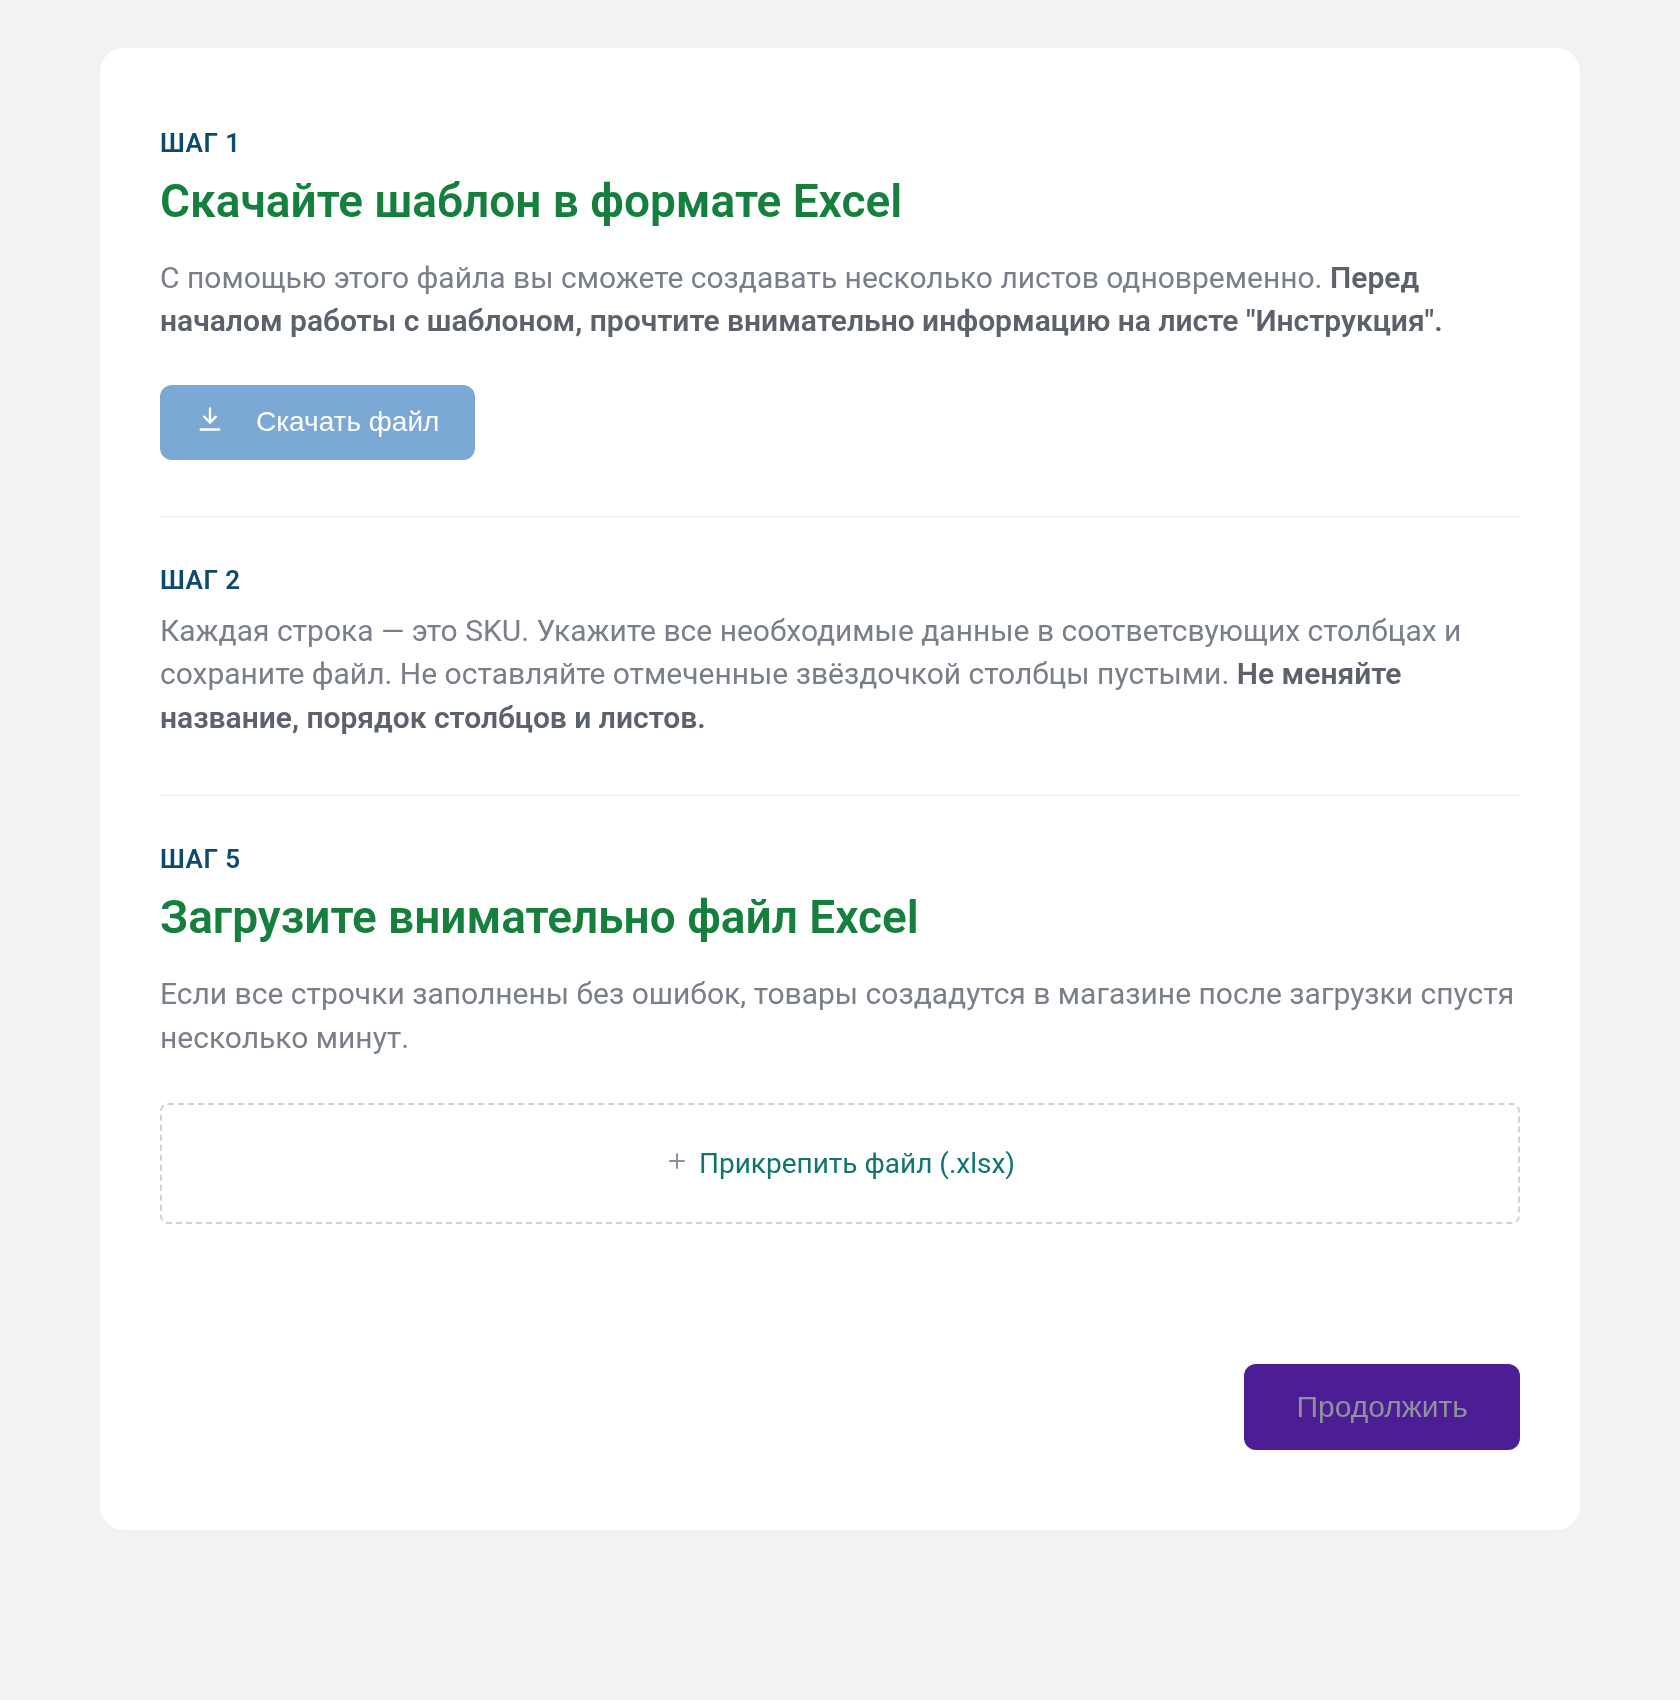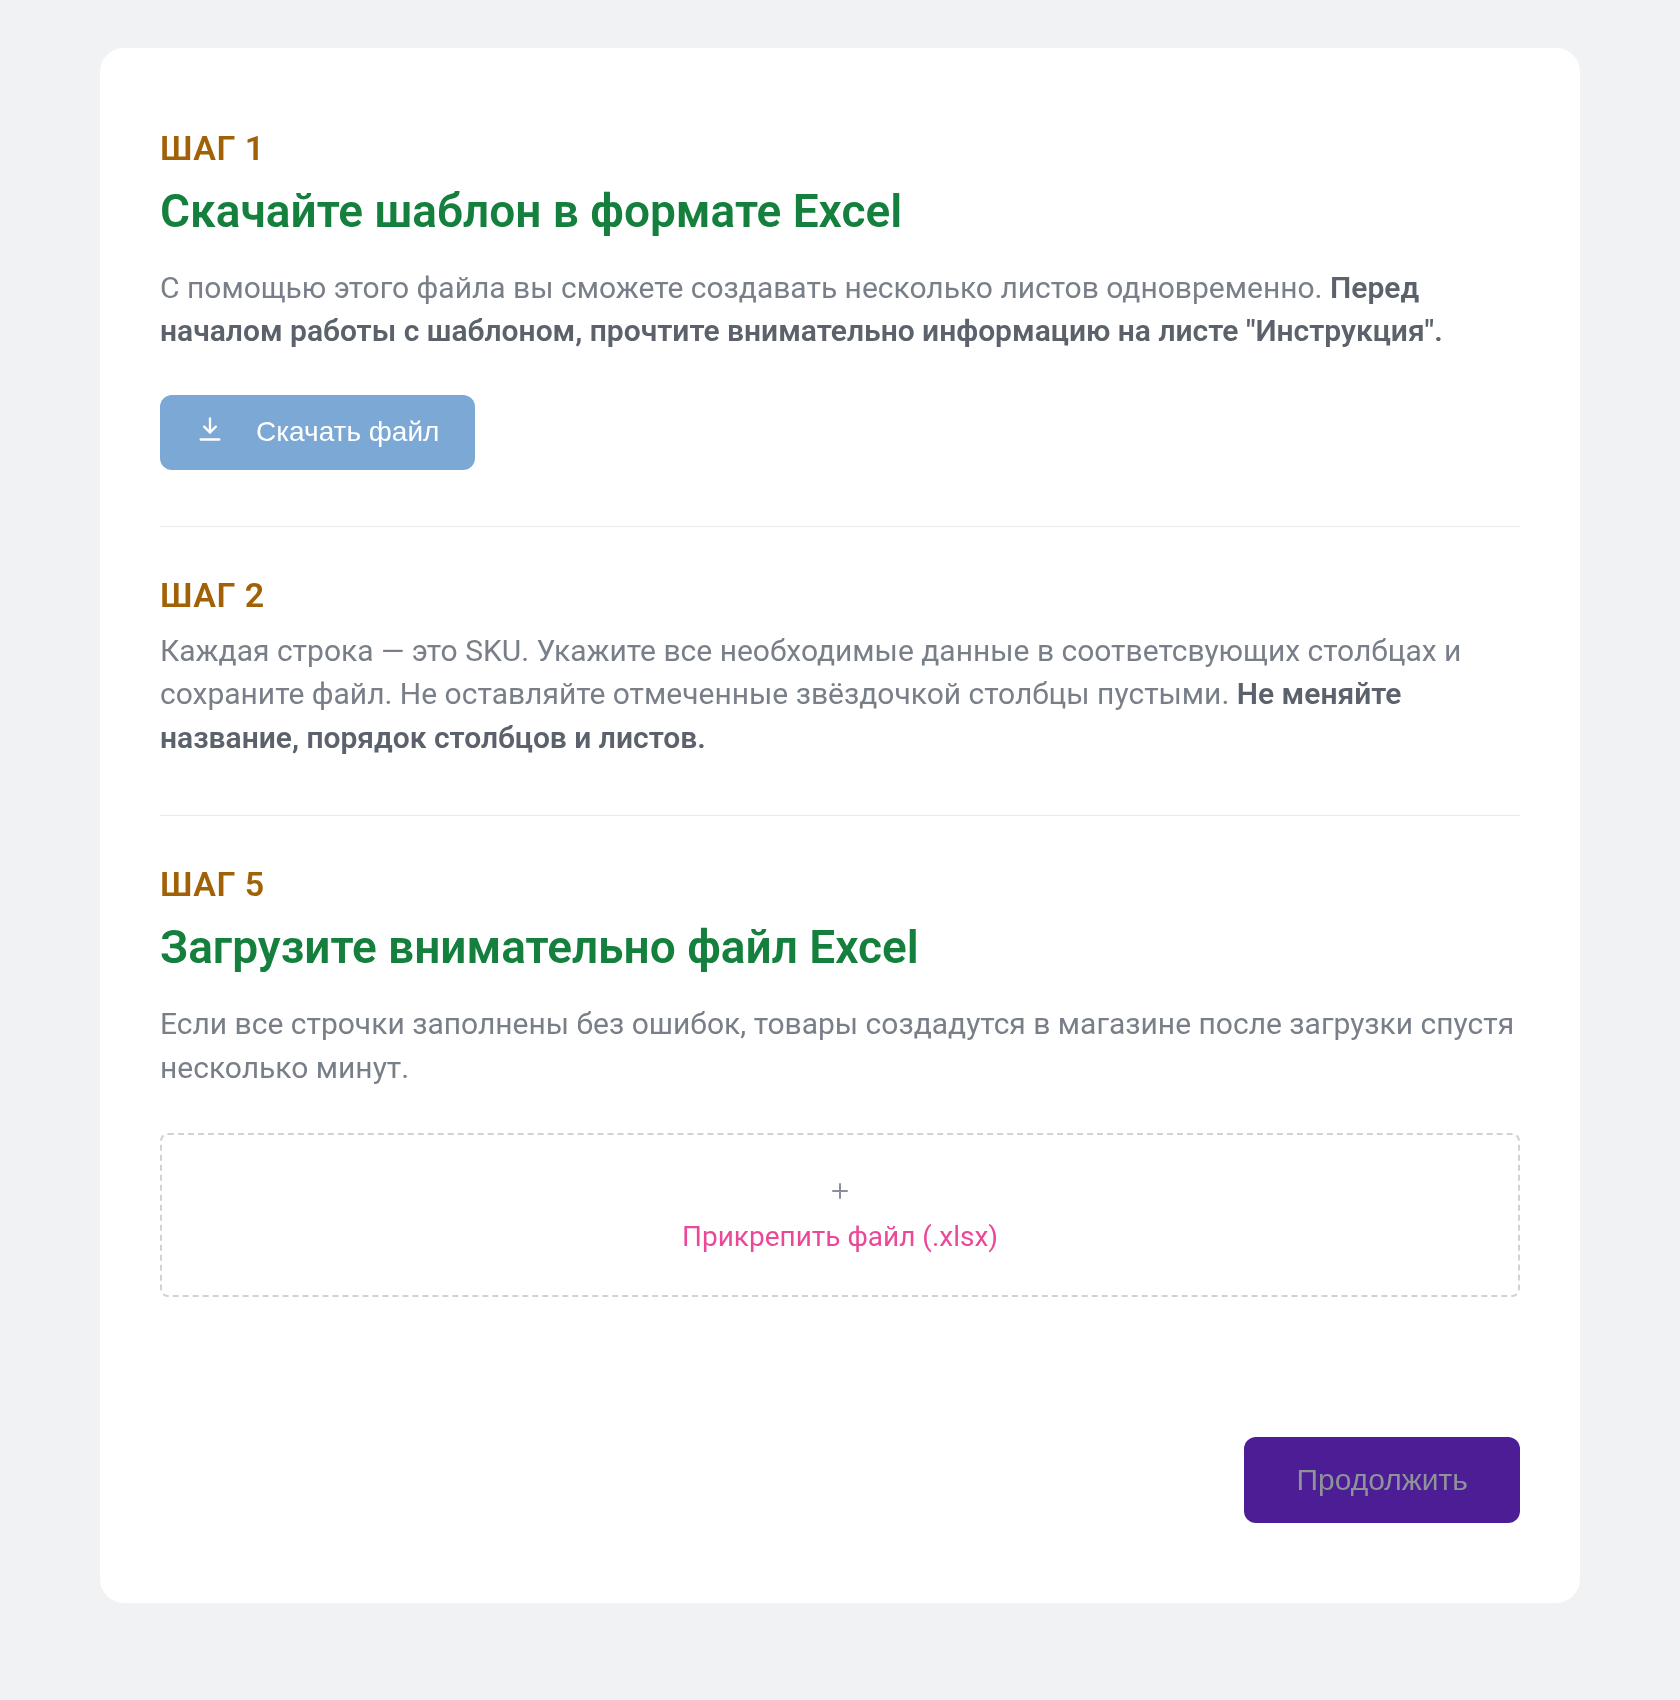--- a/index.html
+++ b/index.html
@@ -17,22 +17,22 @@
       width: 1480px;
       padding: 80px 60px 80px 60px;
     }
     .step {
       padding: 48px 0 56px 0;
       border-bottom: 1px solid #e9eaec;
     }
     .step:first-child { padding-top: 0; }
     .step:last-of-type { border-bottom: none; padding-bottom: 0; }
     .step-label {
-      color: #a16207;
-      font-size: 34px;
+      color: #0c4a6e;
+      font-size: 26px;
       font-weight: 600;
       letter-spacing: 0.5px;
       margin-bottom: 14px;
     }
     .step-title {
       color: #15803d;
       font-size: 46px;
       font-weight: 600;
       margin-bottom: 24px;
       line-height: 1.3;
@@ -64,27 +64,26 @@
     .download-btn svg { width: 28px; height: 28px; }
     .dropzone {
       border: 2px dashed #cfd2d8;
       border-radius: 8px;
       margin-top: 44px;
       padding: 42px 0;
       text-align: center;
       cursor: pointer;
     }
     .dropzone-label {
-      color: #ec4899;
+      color: #0f766e;
       font-size: 28px;
       font-weight: 400;
       display: inline-flex;
       align-items: center;
       gap: 10px;
-      flex-direction: column;
     }
     .dropzone-label svg { width: 24px; height: 24px; }
     .footer {
       display: flex;
       justify-content: flex-end;
       margin-top: 140px;
     }
     .continue-btn {
       background: #4c1d95;
       color: #8e9299;

